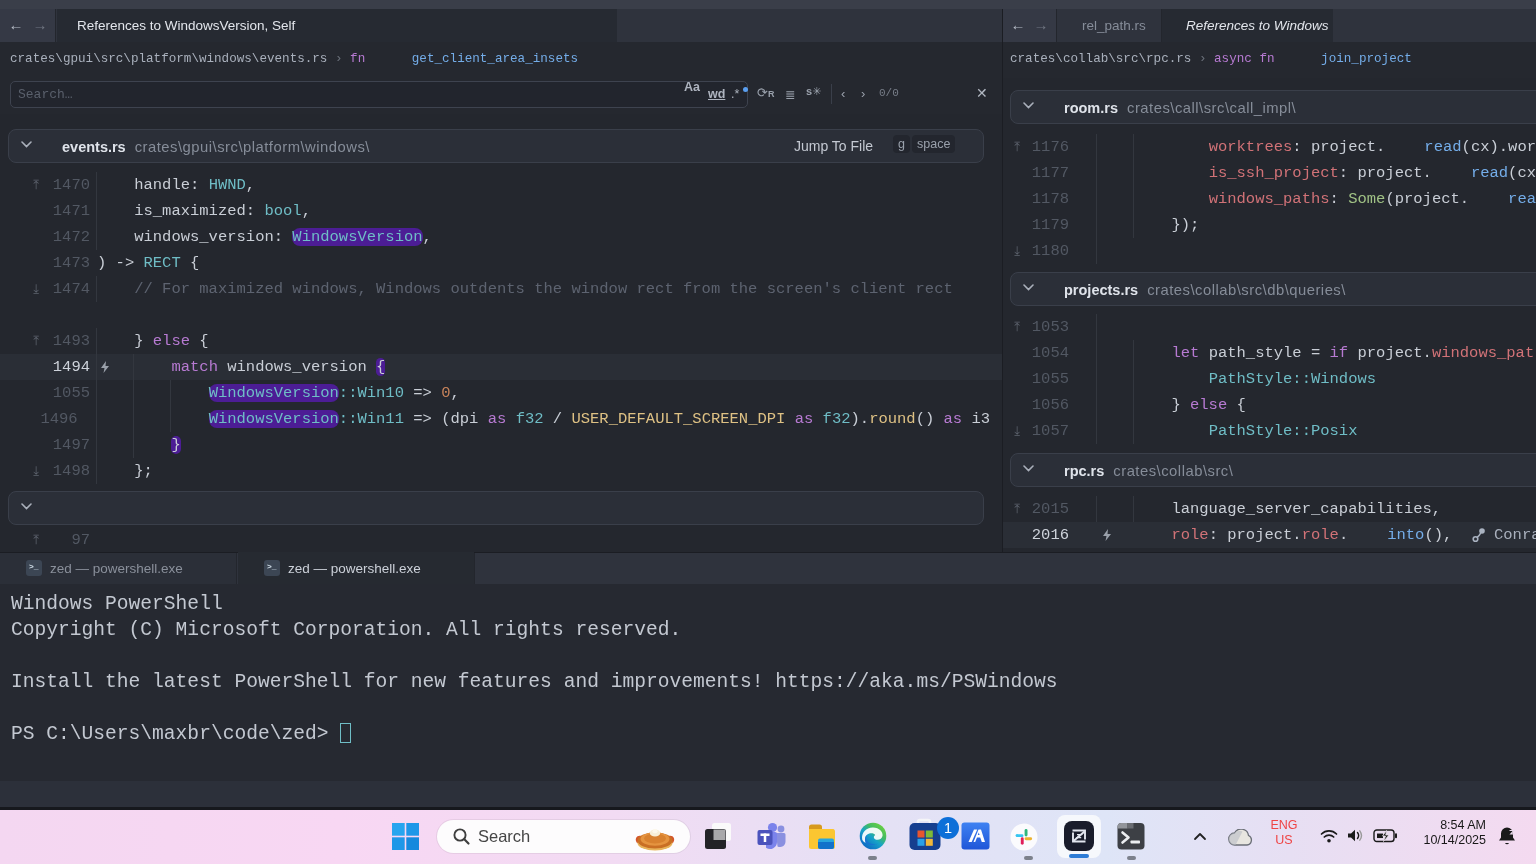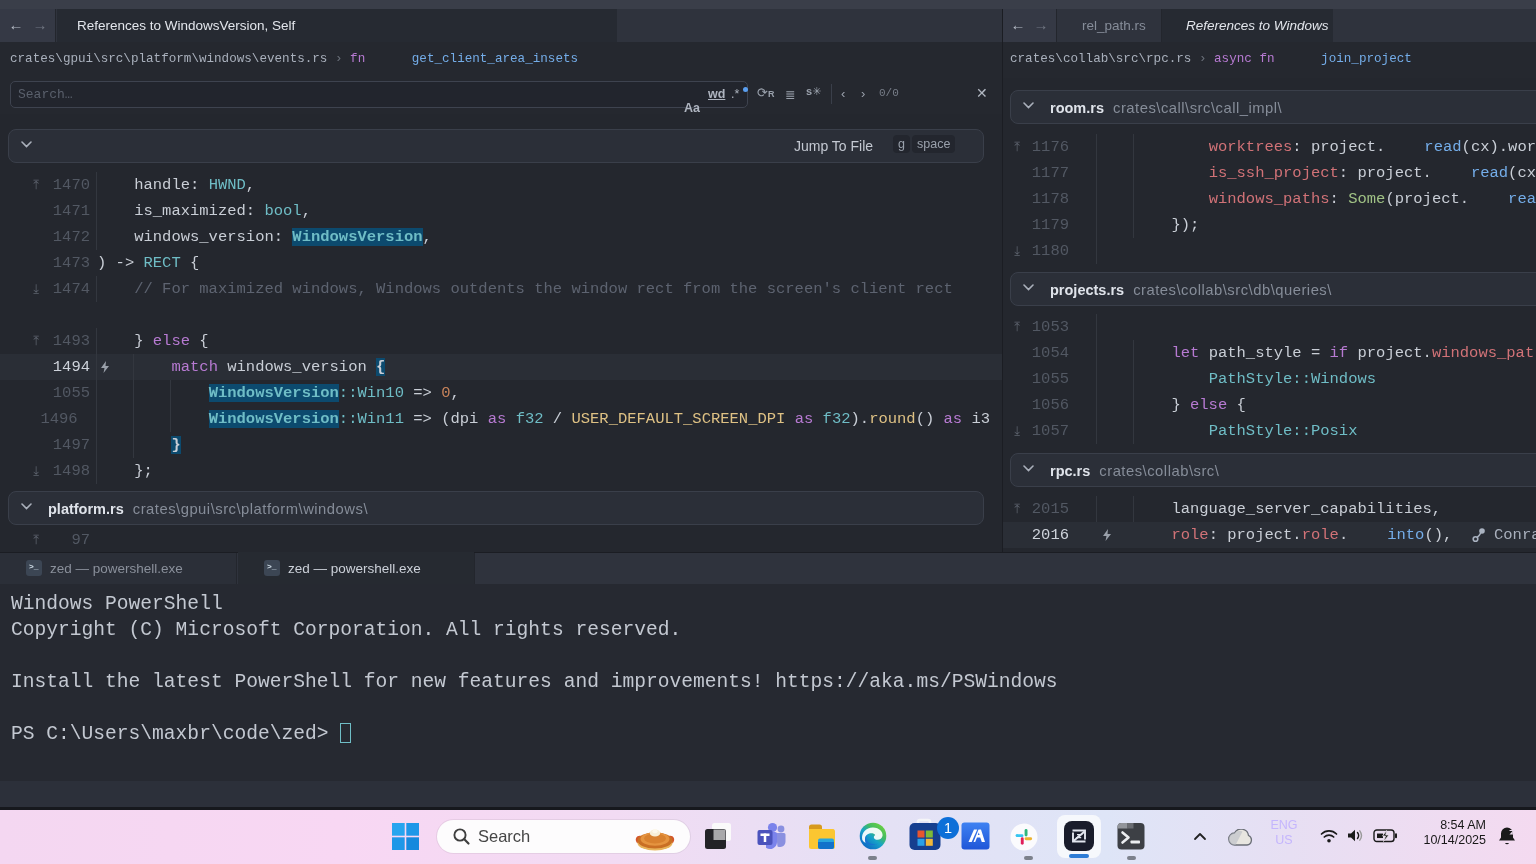--- a/index.html
+++ b/index.html
@@ -4,32 +4,32 @@
 <style>
   * { margin:0; padding:0; box-sizing:border-box; }
   html,body { width:1536px; height:864px; overflow:hidden; }
   body { position:relative; background:#24272e; font-family:"Liberation Sans",sans-serif; }
   .mono { font-family:"Liberation Mono",monospace; }
   .abs { position:absolute; }
   
   .w { color:#c9ced6; } .teal { color:#6fbdc6; } .pur { color:#b77ad2; }
   .red { color:#d17277; } .blu { color:#74ade9;margin-left:39px; } .grn { color:#a0c285; }
   .yel { color:#dec184; } .org { color:#c7835a; } .com { color:#5d6370; }
-  .hl { background:#0c4a6e; border-radius:0;font-weight:bold; }
+  .hl { background:#4c1d95; border-radius:8px; }
   
   .code { position:absolute; font-family:"Liberation Mono",monospace; font-size:15.5px; line-height:26px; white-space:pre; letter-spacing:0; }
   .ln { position:absolute; font-family:"Liberation Mono",monospace; font-size:15.5px; line-height:26px; color:#525863; text-align:right; width:62px; }
   .lnc { color:#ced3db; }
   .xarr { position:absolute; width:18px; text-align:center; color:#5d636e; font-size:13px; line-height:26px; font-family:"Liberation Sans",sans-serif; }
   .guide { position:absolute; width:1px; background:#33373f; }
   .rowhl { position:absolute; background:#2a2e36; }
   
   .sect { position:absolute; height:34px; background:#2b2f38; border:1px solid #3a3f4a; border-radius:8px; }
   .sect .chev { position:absolute; left:12px; top:11px; }
-  .sect .lbl { position:absolute; left:39px; top:8px; white-space:nowrap; }
+  .sect .lbl { position:absolute; left:53px; top:8px; white-space:nowrap; }
   .sect .fname { font-size:14.5px; font-weight:bold; color:#dfe3ea; }
   .sect .fpath { font-size:14.8px; letter-spacing:0.5px; color:#868d99; margin-left:9px; }
   
   .tabtxt { font-size:13.5px; }
 </style>
 </head>
 <body>
 
   <div class="abs" style="left:0;top:0;width:1536px;height:9px;background:#3a3e49;"></div>
 
@@ -39,39 +39,40 @@
   <div class="abs" style="left:32px;top:16px;width:16px;text-align:center;color:#707682;font-size:15px;">→</div>
   <div class="abs" style="left:57px;top:9px;width:560px;height:34px;background:#262a32;"></div>
   <div class="abs tabtxt" style="left:77px;top:18px;color:#e2e5eb;">References to WindowsVersion, Self</div>
 
   <div class="abs" style="left:0;top:42px;width:1003px;height:36px;background:#25282f;"></div>
   <div class="abs mono" style="left:10px;top:52px;font-size:12.6px;color:#a9b0bc;white-space:pre;">crates\gpui\src\platform\windows\events.rs <span style="color:#6a707a;">›</span> <span class="pur">fn</span> <span class="blu">get_client_area_insets</span></div>
 
   <div class="abs" style="left:0;top:78px;width:1003px;height:36px;background:#25282f;"></div>
   <div class="abs" style="left:10px;top:81px;width:738px;height:27px;background:#22252d;border:1px solid #3e434f;border-radius:5px;"></div>
   <div class="abs mono" style="left:18px;top:87px;font-size:13px;color:#5a606c;">Search…</div>
-  <div class="abs" style="left:684px;top:101px;font-size:12.5px;color:#aeb4bf;font-weight:bold;">Aa</div>
+  <div class="abs" style="left:684px;top:80px;font-size:12.5px;color:#aeb4bf;font-weight:bold;">Aa</div>
   <div class="abs" style="left:708px;top:87px;font-size:12.5px;color:#aeb4bf;font-weight:bold;text-decoration:underline;">wd</div>
   <div class="abs" style="left:731px;top:87px;font-size:12.5px;color:#aeb4bf;">.*</div>
 <div class="abs" style="left:743px;top:87px;width:5px;height:5px;background:#5a9ff0;border-radius:50%;"></div>
   <div class="abs" style="left:757px;top:85px;font-size:13px;color:#9aa1ac;">⟳<span style="font-size:9px;font-weight:bold;">R</span></div>
   <div class="abs" style="left:785px;top:87px;font-size:12.5px;color:#9aa1ac;">≣</div>
   <div class="abs" style="left:806px;top:85px;font-size:11px;color:#9aa1ac;"><b>s</b>✳</div>
   <div class="abs" style="left:831px;top:84px;width:1px;height:20px;background:#3a3f4a;"></div>
   <div class="abs" style="left:841px;top:86px;font-size:13px;color:#9aa1ac;">‹</div>
   <div class="abs" style="left:861px;top:86px;font-size:13px;color:#9aa1ac;">›</div>
   <div class="abs mono" style="left:879px;top:87px;font-size:11px;color:#787e89;">0/0</div>
   <div class="abs" style="left:976px;top:85px;font-size:14px;color:#b2b8c2;">✕</div>
 
   <div class="abs" style="left:0;top:114px;width:1003px;height:438px;background:#24272e;"></div>
 
   <div class="sect" style="left:8px;top:129px;width:976px;">
     <svg class="chev" width="11" height="7" viewBox="0 0 11 7">
       <path d="M1 1 L5.5 5.5 L10 1" stroke="#aab0bb" stroke-width="1.6" fill="none" stroke-linecap="round"></path>
     </svg>
+    <span class="lbl"><span class="fname">events.rs</span><span class="fpath">crates\gpui\src\platform\windows\</span></span>
     <span style="position:absolute;left:785px;top:8px;font-size:14px;color:#c4c9d2;">Jump To File</span>
     <span style="position:absolute;left:884px;top:5px;font-size:12.5px;color:#9aa1ac;background:#23262e;border-radius:4px;padding:2px 5px;">g</span>
     <span style="position:absolute;left:903px;top:5px;font-size:12.5px;color:#9aa1ac;background:#23262e;border-radius:4px;padding:2px 5px;">space</span>
   </div>
 
   <div class="guide" style="left:96px;top:172px;height:78px;"></div>
   <div class="guide" style="left:96px;top:276px;height:26px;"></div>
 
   <div class="xarr" style="left:27px;top:172px;">⤒</div>
   <div class="ln" style="left:28px;top:172px;">1470</div>
@@ -105,21 +106,20 @@
   <div class="ln" style="left:28px;top:432px;">1497</div>
   <div class="code w" style="left:97px;top:432px;">        <span class="hl w">}</span></div>
   <div class="xarr" style="left:27px;top:458px;">⤓</div>
   <div class="ln" style="left:28px;top:458px;text-align:right;">1498</div>
   <div class="code w" style="left:97px;top:458px;">    };</div>
 
   <div class="sect" style="left:8px;top:491px;width:976px;">
     <svg class="chev" width="11" height="7" viewBox="0 0 11 7">
       <path d="M1 1 L5.5 5.5 L10 1" stroke="#aab0bb" stroke-width="1.6" fill="none" stroke-linecap="round"></path>
     </svg>
-    <span class="lbl"><span class="fname">platform.rs</span><span class="fpath">crates\gpui\src\platform\windows\</span></span>
   </div>
 
   <div class="xarr" style="left:27px;top:527px;">⤒</div>
   <div class="ln" style="left:28px;top:527px;">97</div>
   <div class="code" style="left:97px;top:527px;margin-top:40px;">    <span class="red" style="text-decoration:underline wavy #bf5660 1px;text-underline-offset:3px;">foreground_executor: ForegroundExecutor,</span> <span class="com">······</span></div>
 
   <div class="abs" style="left:1002px;top:9px;width:1px;height:543px;background:#1b1d23;"></div>
 
   <div class="abs" style="left:1003px;top:9px;width:533px;height:33px;background:#2f333d;"></div>
   <div class="abs" style="left:1003px;top:9px;width:54px;height:33px;background:#353945;border-right:1px solid #23262d;"></div>
@@ -339,21 +339,21 @@
   <div class="abs" style="left:1024px;top:856px;width:9px;height:4px;background:#7c818c;border-radius:2px;"></div>
   <div class="abs" style="left:1127px;top:856px;width:9px;height:4px;background:#7c818c;border-radius:2px;"></div>
 
   <svg class="abs" style="left:1193px;top:831px;" width="14" height="10" viewBox="0 0 14 10">
     <path d="M2 8 L7 3 L12 8" stroke="#222" stroke-width="1.8" fill="none" stroke-linecap="round" stroke-linejoin="round"></path>
   </svg>
   <svg class="abs" style="left:1228px;top:829px;" width="25" height="17" viewBox="0 0 25 17">
     <path d="M7 16 a6 6 0 0 1 -0.5 -12 a7.5 7.5 0 0 1 14 2.5 a5 5 0 0 1 -1.5 9.5 Z" fill="#e8e6e0" stroke="#6b6f77" stroke-width="1.3"></path>
     <path d="M7 16 a6 6 0 0 1 -0.5 -12 a7.5 7.5 0 0 1 8 -1.5 L7.5 16Z" fill="#b9bdc4" opacity="0.6"></path>
   </svg>
-  <div class="abs" style="left:1264px;top:818px;width:40px;text-align:center;font-size:12.5px;line-height:14.5px;color:#c4b5fd;">ENG<br>US</div>
+  <div class="abs" style="left:1264px;top:818px;width:40px;text-align:center;font-size:12.5px;line-height:14.5px;color:#ef4444;">ENG<br>US</div>
   <svg class="abs" style="left:1320px;top:829px;" width="18" height="14" viewBox="0 0 18 14">
     <path d="M1.5 5 a10.6 10.6 0 0 1 15 0" fill="none" stroke="#1a1a1a" stroke-width="1.7" stroke-linecap="round"></path>
     <path d="M4.3 8 a6.6 6.6 0 0 1 9.4 0" fill="none" stroke="#1a1a1a" stroke-width="1.7" stroke-linecap="round"></path>
     <circle cx="9" cy="11.7" r="1.8" fill="#1a1a1a"></circle>
   </svg>
   <svg class="abs" style="left:1347px;top:828px;" width="17" height="15" viewBox="0 0 17 15">
     <path d="M1 5.5 h3 l4 -3.8 v11.6 l-4 -3.8 h-3 Z" fill="#1a1a1a"></path>
     <path d="M10.5 4.5 a5 5 0 0 1 0 6" fill="none" stroke="#1a1a1a" stroke-width="1.4" stroke-linecap="round"></path>
     <path d="M12.8 2.8 a8 8 0 0 1 0 9.4" fill="none" stroke="#9a9a9a" stroke-width="1.4" stroke-linecap="round"></path>
   </svg>

